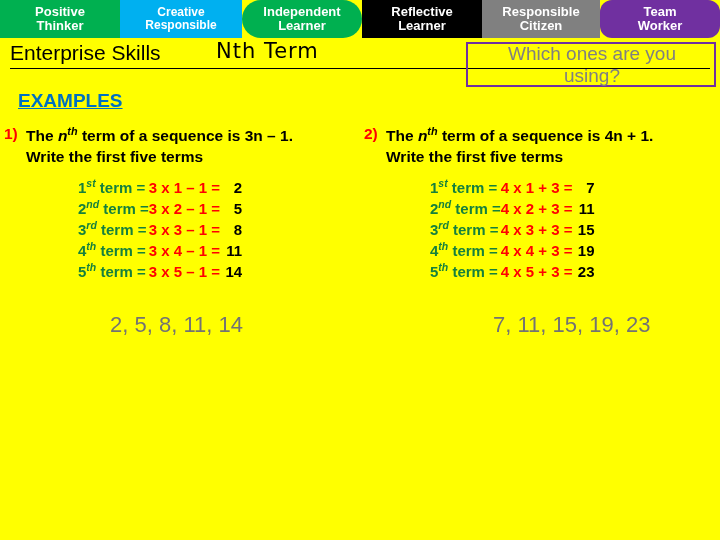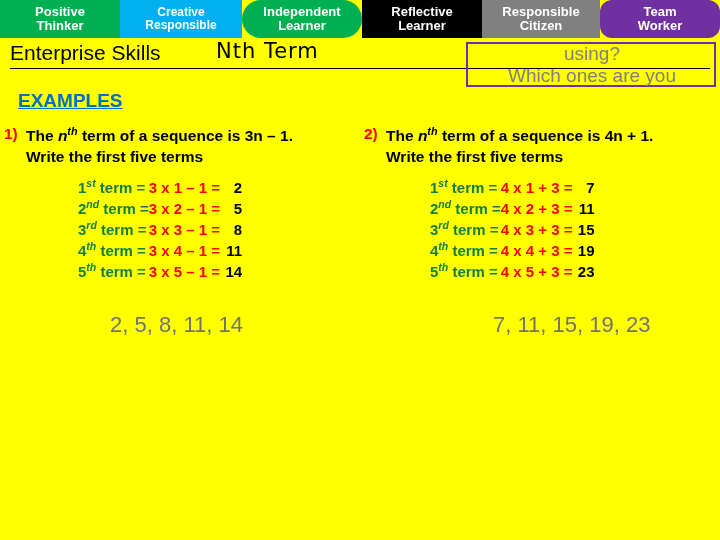--- a/index.html
+++ b/index.html
@@ -192,22 +192,22 @@
     <span>Worker</span>
   </div>
 </div>
 
 <div id="enterprise-skills">Enterprise Skills</div>
 <div id="nth-term-title">Nth Term</div>
 <div id="header-rule"></div>
 
 <div id="question-box"></div>
 <div id="question-text">
+  <div>Which ones are you</div>
   <div>using?</div>
-  <div>Which ones are you</div>
 </div>
 
 <div id="examples-label">EXAMPLES</div>
 
 <div class="example" id="example-1">
   <div class="ex-head">
     <span class="ex-num">1)</span>
     <span>The </span><span class="ital">n</span><span class="sup">th</span><span> term of a sequence is </span><span>3n – 1.</span>
     <div class="ex-head-line2" style="padding-left:0">Write the first five terms</div>
   </div>

